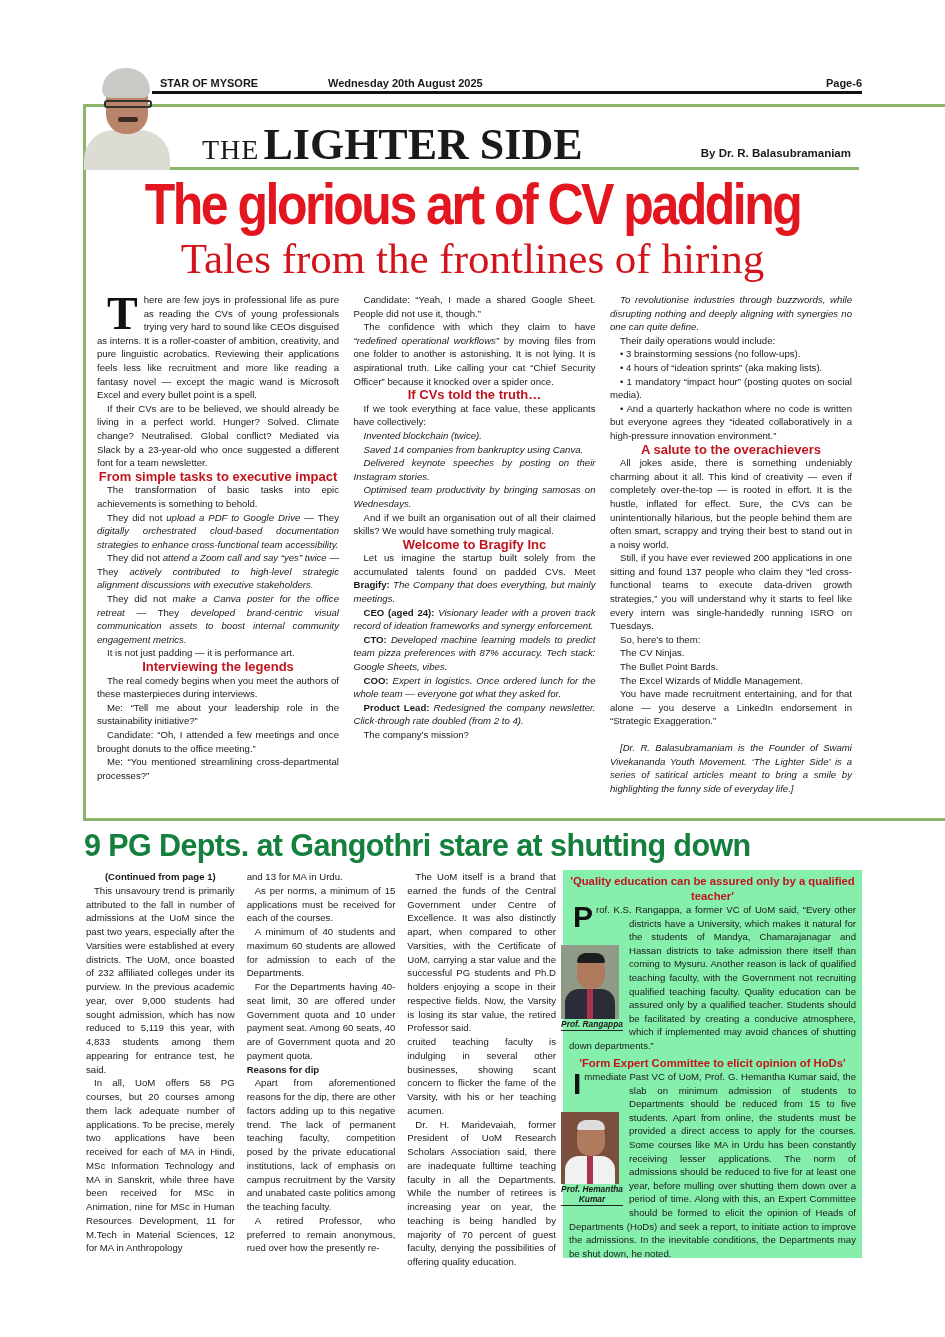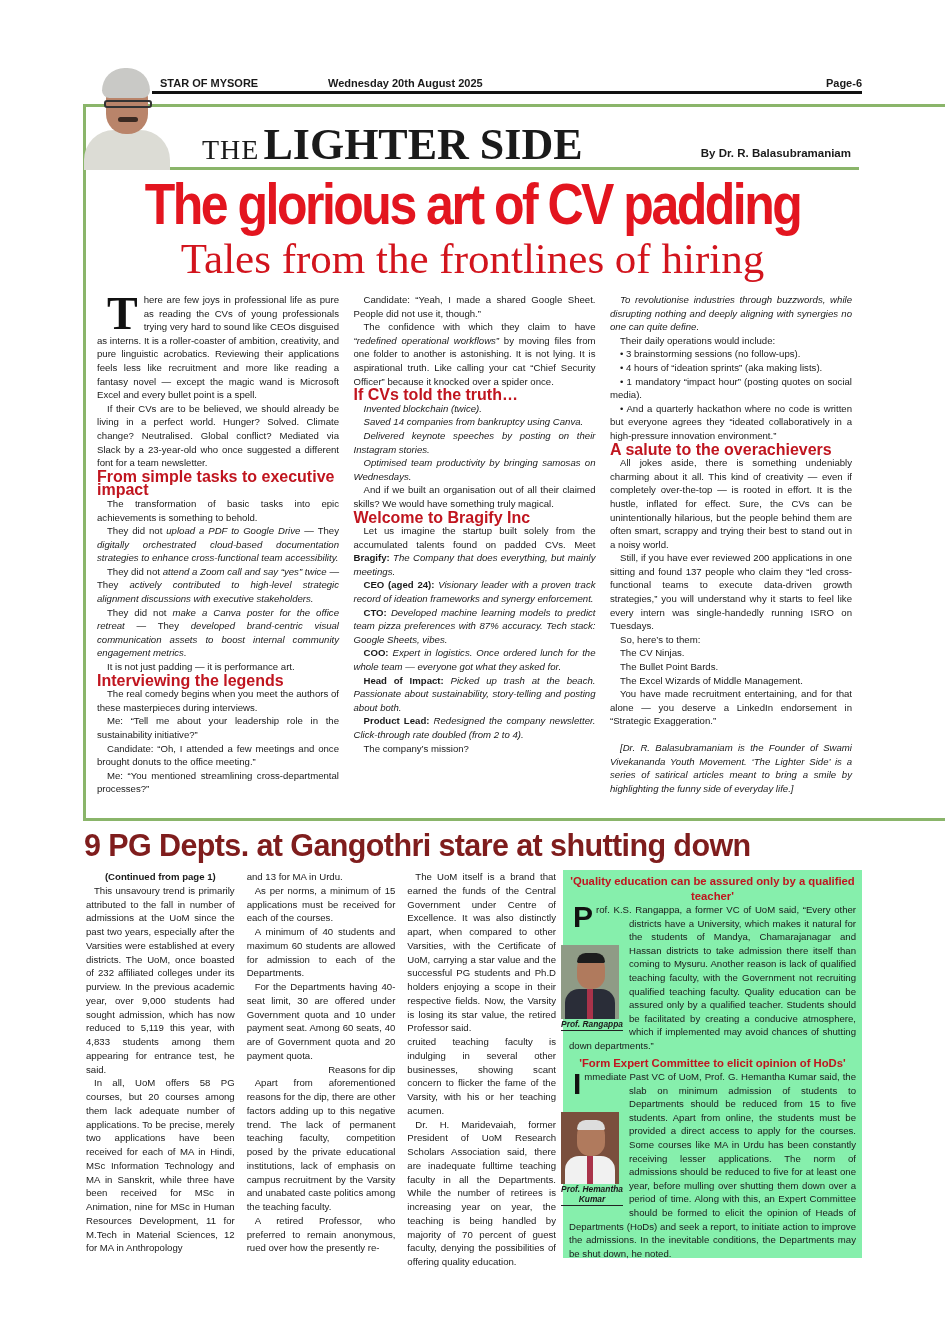--- a/index.html
+++ b/index.html
@@ -29,32 +29,32 @@
   .masthead .big { font-size: 44px; font-weight: bold; letter-spacing: 0px; }
   .byline { position: absolute; right: 8px; top: 40px; font-size: 11.5px; font-weight: bold; }
 
   .headline { position: absolute; left: 0; top: 68px; width: 773px; text-align: center; color: #e3151f; font-family: "Liberation Sans", sans-serif; font-weight: bold; font-size: 50px; letter-spacing: -2.5px; transform: scaleY(1.15); transform-origin: top center; line-height: 52px; }
   .subhead { position: absolute; left: 0; top: 128px; width: 773px; text-align: center; color: #d2141d; font-family: "Liberation Serif", serif; font-size: 43px; line-height: 48px; }
 
   .cols3 { position: absolute; left: 11px; top: 186px; width: 755px; display: flex; justify-content: space-between; }
   .col3 { width: 242px; font-size: 9.6px; line-height: 13.6px; text-align: justify; }
   .col3 p { text-indent: 10px; }
   .col3 p.noind { text-indent: 0; }
-  .col3 .sub { color: #c0151f; font-weight: bold; text-align: left; text-indent: 0; font-size: 16px; }
+  .col3 .sub { color: #c0151f; font-weight: bold; text-align: center; text-indent: 0; font-size: 13px; }
   .col3 .it { font-style: italic; }
   .col3 .dropcap { float: left; font-family: "Liberation Serif", serif; font-size: 46px; line-height: 38px; font-weight: bold; margin: 2px 6px 0 10px; color: #111; }
   .col3 .note { font-style: italic; }
 
   
-  .story2-head { position: absolute; left: 84px; top: 826px; width: 780px; font-size: 30.5px; font-weight: bold; color: #7f1d1d; letter-spacing: -0.6px; line-height: 38px; }
+  .story2-head { position: absolute; left: 84px; top: 826px; width: 780px; font-size: 30.5px; font-weight: bold; color: #15803d; letter-spacing: -0.6px; line-height: 38px; }
   .cols2 { position: absolute; left: 86px; top: 870px; width: 470px; display: flex; justify-content: space-between; gap: 12px; }
   .col2 { width: 151px; font-size: 9.6px; line-height: 13.75px; text-align: justify; }
   .col2 p { text-indent: 8px; }
   .col2 .cont { text-align: center; font-weight: bold; text-indent: 0; }
-  .col2 .sub { text-align: right; font-weight: normal; text-indent: 0; }
+  .col2 .sub { text-align: left; font-weight: bold; text-indent: 0; }
 
   .sidebar { position: absolute; left: 563px; top: 870px; width: 299px; height: 388px; background: #86efac; padding: 4px 6px; font-size: 9.6px; line-height: 13.6px; }
   .sidebar .shead { color: #c0151f; font-weight: bold; text-align: center; font-size: 11.3px; line-height: 14.5px; }
   .sidebar .sbody { text-align: justify; }
   .sidebar .dcap { float: left; font-size: 30px; line-height: 24px; font-weight: bold; margin: 2px 3px 0 4px; font-family: "Liberation Sans", sans-serif; color: #111; }
   .sidebar .photo { float: left; width: 62px; margin: 2px 6px 2px -8px; clear: left; }
   .sidebar .pimg { width: 58px; height: 74px; position: relative; overflow: hidden; background: #8f9b86; }
   .sidebar .pimg.b { background: #7a4f3d; height: 72px; }
   .pimg .ph { position: absolute; left: 16px; top: 10px; width: 28px; height: 34px; background: #b07a5d; border-radius: 13px; }
   .pimg .pb { position: absolute; left: 4px; top: 44px; width: 50px; height: 32px; background: #2a2d38; border-radius: 14px 14px 0 0; }
@@ -109,31 +109,31 @@
       <p>The real comedy begins when you meet the authors of these masterpieces during interviews.</p>
       <p>Me: “Tell me about your leadership role in the sustainability initiative?”</p>
       <p>Candidate: “Oh, I attended a few meetings and once brought donuts to the office meeting.”</p>
       <p>Me: “You mentioned streamlining cross-departmental processes?”</p>
     </div>
 
     <div class="col3">
       <p>Candidate: “Yeah, I made a shared Google Sheet. People did not use it, though.”</p>
       <p><span>The confidence with which they claim to have </span><span class="it">“redefined operational workflows”</span><span> by moving files from one folder to another is astonishing. It is not lying. It is aspirational truth. Like calling your cat “Chief Security Officer” because it knocked over a spider once.</span></p>
       <p class="sub">If CVs told the truth…</p>
+      <p>If we took everything at face value, these applicants have collectively:</p>
       <p class="it">Invented blockchain (twice).</p>
       <p class="it">Saved 14 companies from bankruptcy using Canva.</p>
       <p class="it">Delivered keynote speeches by posting on their Instagram stories.</p>
       <p class="it">Optimised team productivity by bringing samosas on Wednesdays.</p>
       <p>And if we built an organisation out of all their claimed skills? We would have something truly magical.</p>
       <p class="sub">Welcome to Bragify Inc</p>
       <p><span>Let us imagine the startup built solely from the accumulated talents found on padded CVs. Meet </span><b>Bragify:</b><span class="it"> The Company that does everything, but mainly meetings.</span></p>
       <p><b>CEO (aged 24):</b><span class="it"> Visionary leader with a proven track record of ideation frameworks and synergy enforcement.</span></p>
       <p><b>CTO:</b><span class="it"> Developed machine learning models to predict team pizza preferences with 87% accuracy. Tech stack: Google Sheets, vibes.</span></p>
       <p><b>COO:</b><span class="it"> Expert in logistics. Once ordered lunch for the whole team — everyone got what they asked for.</span></p>
-      <p><b>Head of Impact:</b><span class="it"> Picked up trash at the beach. Passionate about sustainability, story-telling and posting about both.</span></p>
       <p><b>Product Lead:</b><span class="it"> Redesigned the company newsletter. Click-through rate doubled (from 2 to 4).</span></p>
       <p>The company’s mission?</p>
     </div>
 
     <div class="col3">
       <p class="it">To revolutionise industries through buzzwords, while disrupting nothing and deeply aligning with synergies no one can quite define.</p>
       <p>Their daily operations would include:</p>
       <p>• 3 brainstorming sessions (no follow-ups).</p>
       <p>• 4 hours of “ideation sprints” (aka making lists).</p>
       <p>• 1 mandatory “impact hour” (posting quotes on social media).</p>

